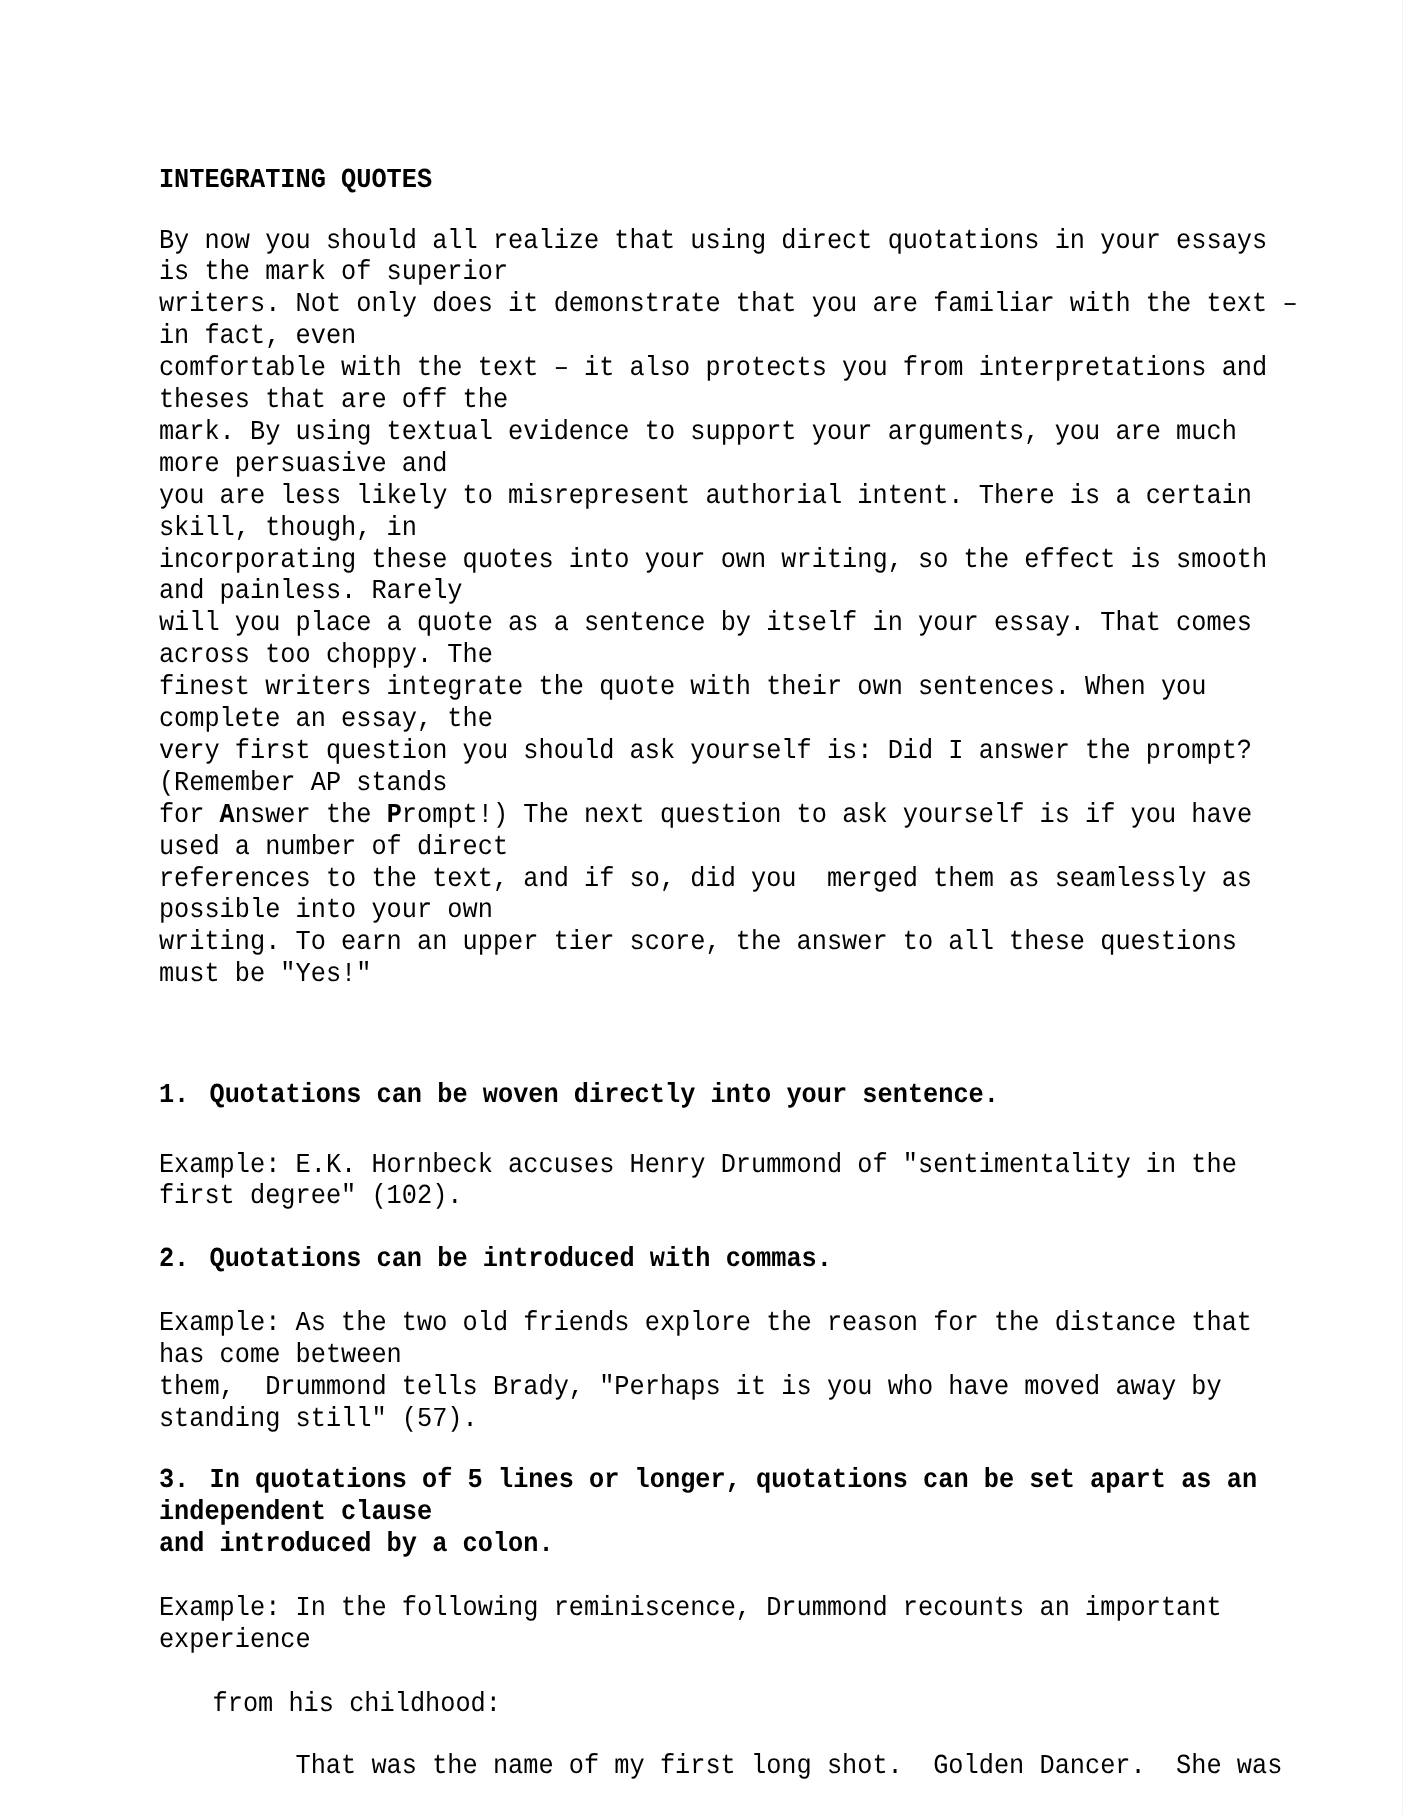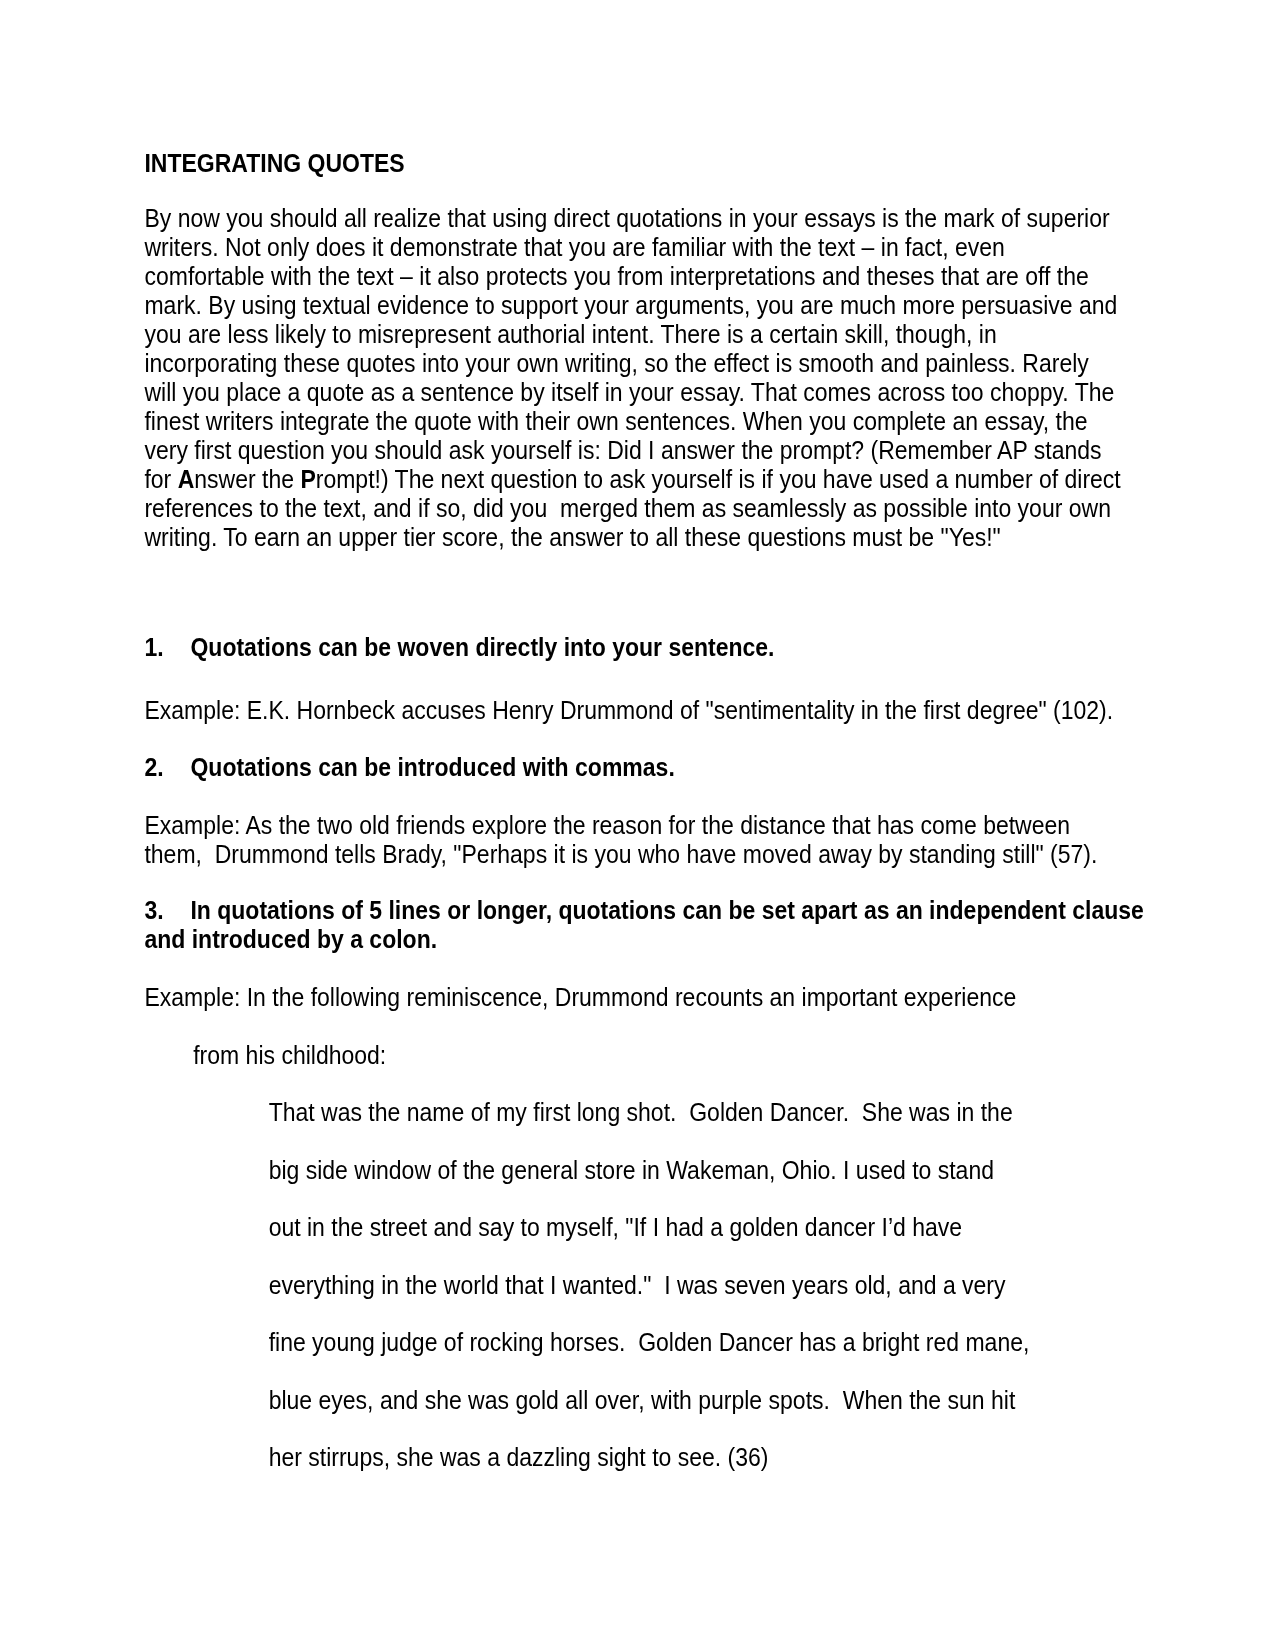--- a/index.html
+++ b/index.html
@@ -3,21 +3,21 @@
 <meta charset="utf-8">
 <style>
   * { box-sizing: border-box; margin: 0; padding: 0; }
   html, body { background: #e9e9e9; }
   .page {
     width: 1275px;
     height: 1650px;
     margin: 0 auto;
     background: var(--page-bg, #ffffff);
     color: var(--page-fg, #000000);
-    font-family: Liberation Sans, sans-serif;
+    font-family: Liberation Mono, monospace;
     overflow: hidden;
     position: relative;
   }
   
   .scale-wrap {
     width: 1386px;
     transform: scaleX(0.92);
     transform-origin: 0 0;
   }
   .content {

